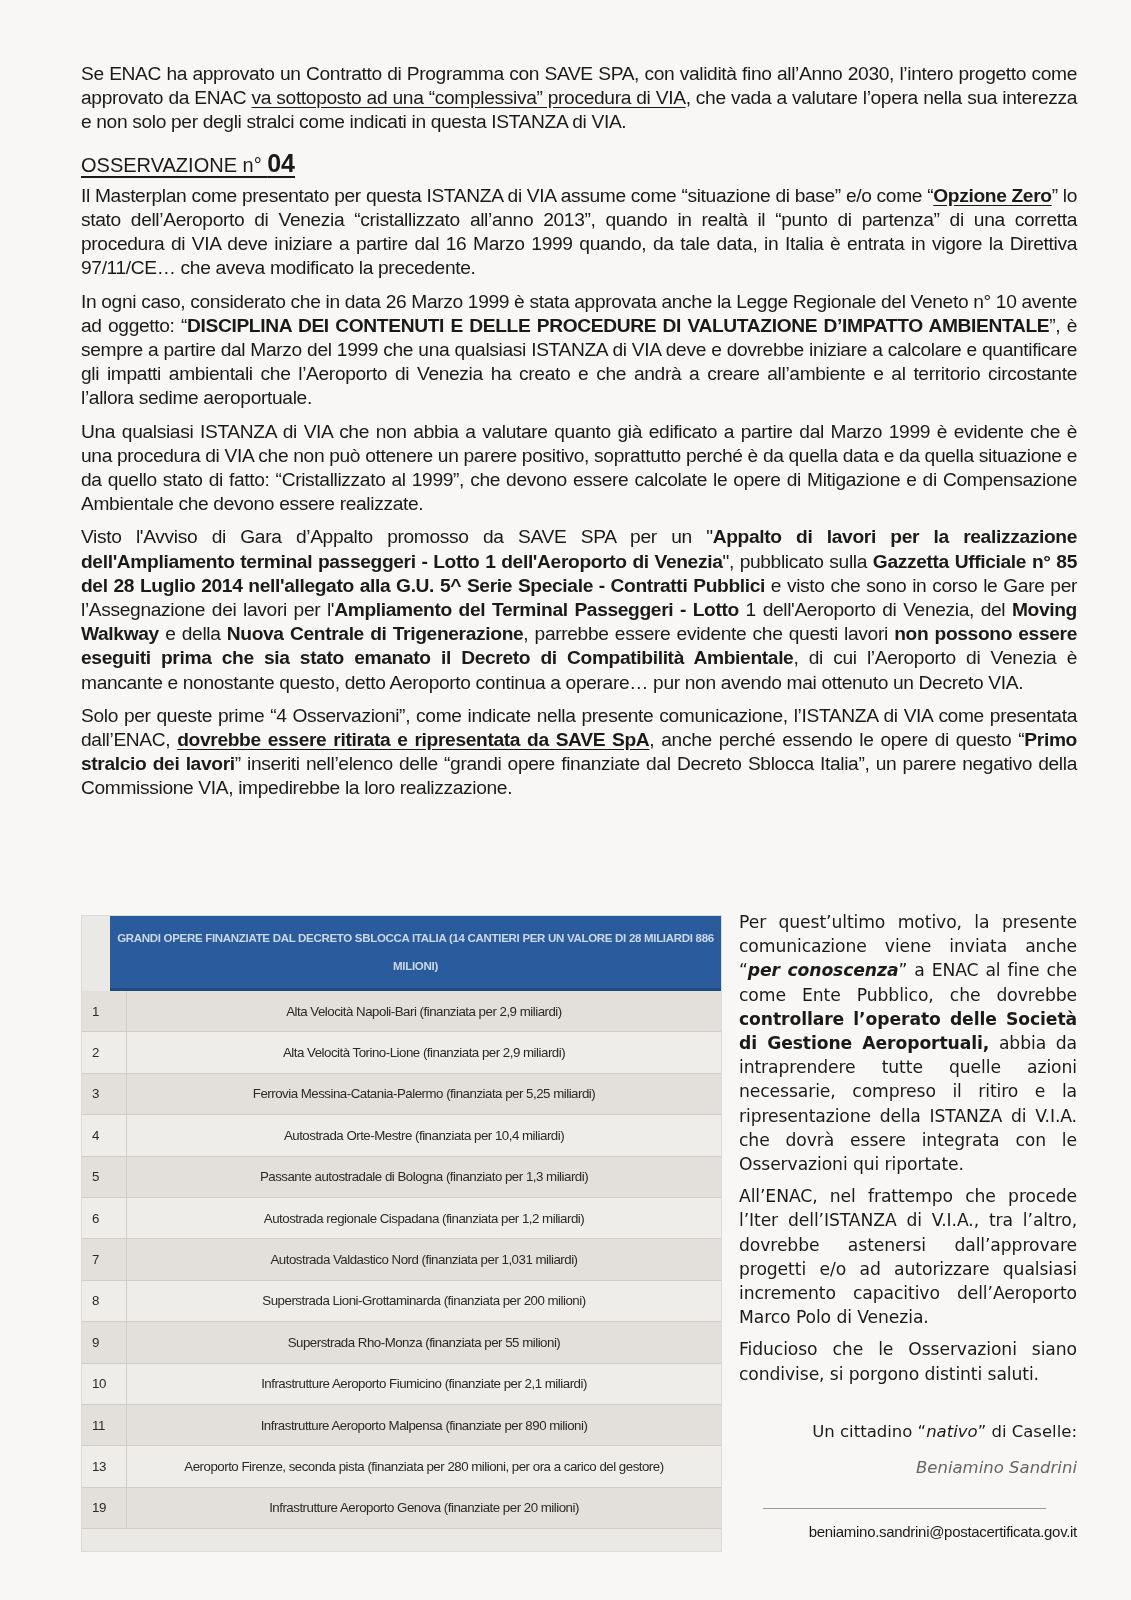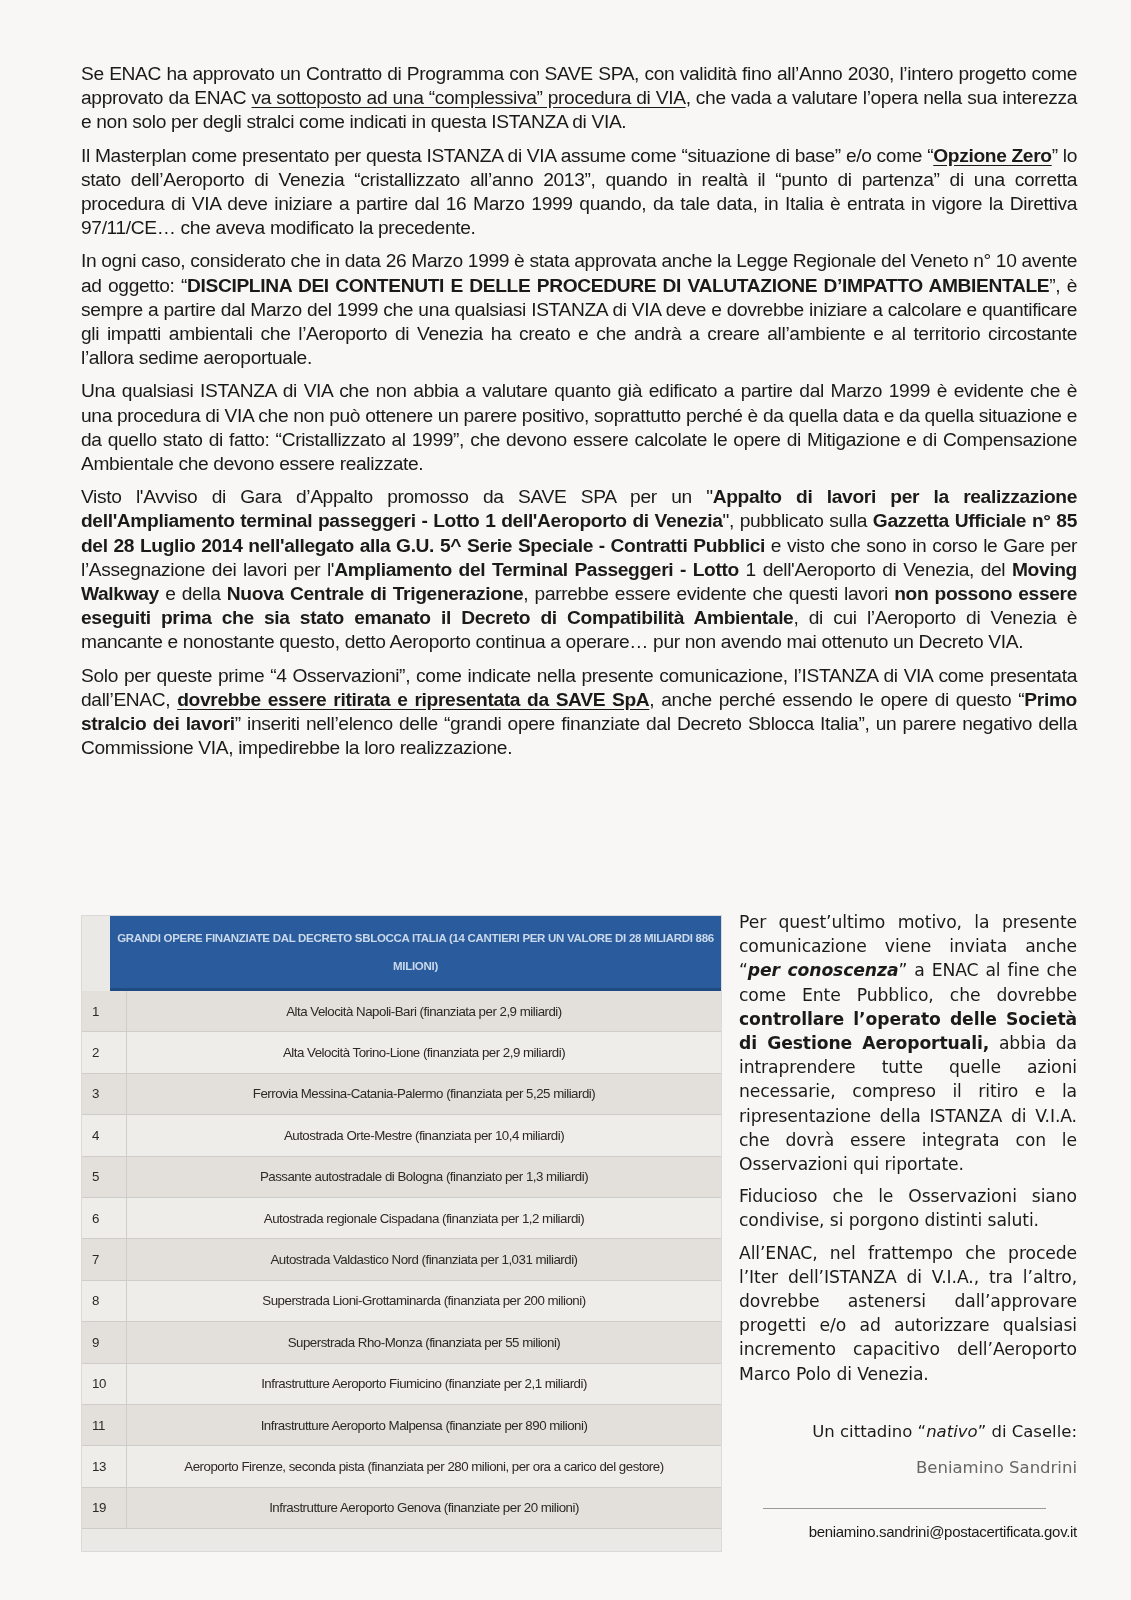--- a/index.html
+++ b/index.html
@@ -67,20 +67,21 @@
   .sign-line { position: absolute; left: 763px; top: 1508px; width: 283px; height: 1px; background: #9a9a9a; }
 </style>
 </head>
 <body>
 
 <div class="page">
 
   <div class="body-text" style="top:62px;">
     <p><span>Se ENAC ha approvato un Contratto di Programma con SAVE SPA, con validità fino all’Anno 2030, l’intero progetto come approvato da ENAC </span><span class="u">va sottoposto ad una “complessiva” procedura di VIA</span><span>, che vada a valutare l’opera nella sua interezza e non solo per degli stralci come indicati in questa ISTANZA di VIA.</span></p>
 
+    <div class="heading"><span>OSSERVAZIONE n° </span><span class="num">04</span></div>
 
     <p><span>Il Masterplan come presentato per questa ISTANZA di VIA assume come “situazione di base” e/o come “</span><span class="u b">Opzione Zero</span><span>” lo stato dell’Aeroporto di Venezia “cristallizzato all’anno 2013”, quando in realtà il “punto di partenza” di una corretta procedura di VIA deve iniziare a partire dal 16 Marzo 1999 quando, da tale data, in Italia è entrata in vigore la Direttiva 97/11/CE… che aveva modificato la precedente.</span></p>
 
     <p><span>In ogni caso, considerato che in data 26 Marzo 1999 è stata approvata anche la Legge Regionale del Veneto n° 10 avente ad oggetto: “</span><span class="b">DISCIPLINA DEI CONTENUTI E DELLE PROCEDURE DI VALUTAZIONE D’IMPATTO AMBIENTALE</span><span>”, è sempre a partire dal Marzo del 1999 che una qualsiasi ISTANZA di VIA deve e dovrebbe iniziare a calcolare e quantificare gli impatti ambientali che l’Aeroporto di Venezia ha creato e che andrà a creare all’ambiente e al territorio circostante l’allora sedime aeroportuale.</span></p>
 
     <p>Una qualsiasi ISTANZA di VIA che non abbia a valutare quanto già edificato a partire dal Marzo 1999 è evidente che è una procedura di VIA che non può ottenere un parere positivo, soprattutto perché è da quella data e da quella situazione e da quello stato di fatto: “Cristallizzato al 1999”, che devono essere calcolate le opere di Mitigazione e di Compensazione Ambientale che devono essere realizzate.</p>
 
 
     <p id="concl-p1"><span>Visto l'Avviso di Gara d’Appalto promosso da SAVE SPA per un "</span><span class="b">Appalto di lavori per la realizzazione dell'Ampliamento terminal passeggeri - Lotto 1 dell'Aeroporto di Venezia</span><span>", pubblicato sulla </span><span class="b">Gazzetta Ufficiale n° 85 del 28 Luglio 2014 nell'allegato alla G.U. 5^ Serie Speciale - Contratti Pubblici</span><span> e visto che sono in corso le Gare per l’Assegnazione dei lavori per l'</span><span class="b">Ampliamento del Terminal Passeggeri - Lotto</span><span> 1 dell'Aeroporto di Venezia, del </span><span class="b">Moving Walkway</span><span> e della </span><span class="b">Nuova Centrale di Trigenerazione</span><span>, parrebbe essere evidente che questi lavori </span><span class="b">non possono essere eseguiti prima che sia stato emanato il Decreto di Compatibilità Ambientale</span><span>, di cui l’Aeroporto di Venezia è mancante e nonostante questo, detto Aeroporto continua a operare… pur non avendo mai ottenuto un Decreto VIA.</span></p>
 
@@ -166,21 +167,21 @@
           <div class="tbl-num">19</div>
           <div class="tbl-cell">
             <span>Infrastrutture Aeroporto Genova (finanziate per 20 milioni)</span>
           </div>
         </div>
       </div>
   </div>
 
   <div class="side">
     <p><span>Per quest’ultimo motivo, la presente comunicazione viene inviata anche “</span><span class="b i">per conoscenza</span><span>” a ENAC al fine che come Ente Pubblico, che dovrebbe </span><span class="b">controllare l’operato delle Società di Gestione Aeroportuali,</span><span> abbia da intraprendere tutte quelle azioni necessarie, compreso il ritiro e la ripresentazione della ISTANZA di V.I.A. che dovrà essere integrata con le Osservazioni qui riportate.</span></p>
+    <p>All’ENAC, nel frattempo che procede l’Iter dell’ISTANZA di V.I.A., tra l’altro, dovrebbe astenersi dall’approvare progetti e/o ad autorizzare qualsiasi incremento capacitivo dell’Aeroporto Marco Polo di Venezia.</p>
     <p>Fiducioso che le Osservazioni siano condivise, si porgono distinti saluti.</p>
-    <p>All’ENAC, nel frattempo che procede l’Iter dell’ISTANZA di V.I.A., tra l’altro, dovrebbe astenersi dall’approvare progetti e/o ad autorizzare qualsiasi incremento capacitivo dell’Aeroporto Marco Polo di Venezia.</p>
   </div>
 
   <div class="sign" style="top:1422px; font-size:16.5px;"><span>Un cittadino “</span><span class="i">nativo</span><span>” di Caselle:</span></div>
-  <div class="sign" style="top:1458px; font-size:16.5px; color:#666;">Beniamino Sandrini</div>
+  <div class="sign" style="top:1458px; font-size:16.5px; font-style:italic; color:#666;">Beniamino Sandrini</div>
   <div class="sign-line"></div>
   <div class="sign" style="top:1523px; font-family:'Liberation Sans', sans-serif; font-size:15px; letter-spacing:-0.3px;">beniamino.sandrini@postacertificata.gov.it</div>
 </div>
 
 </body></html>

